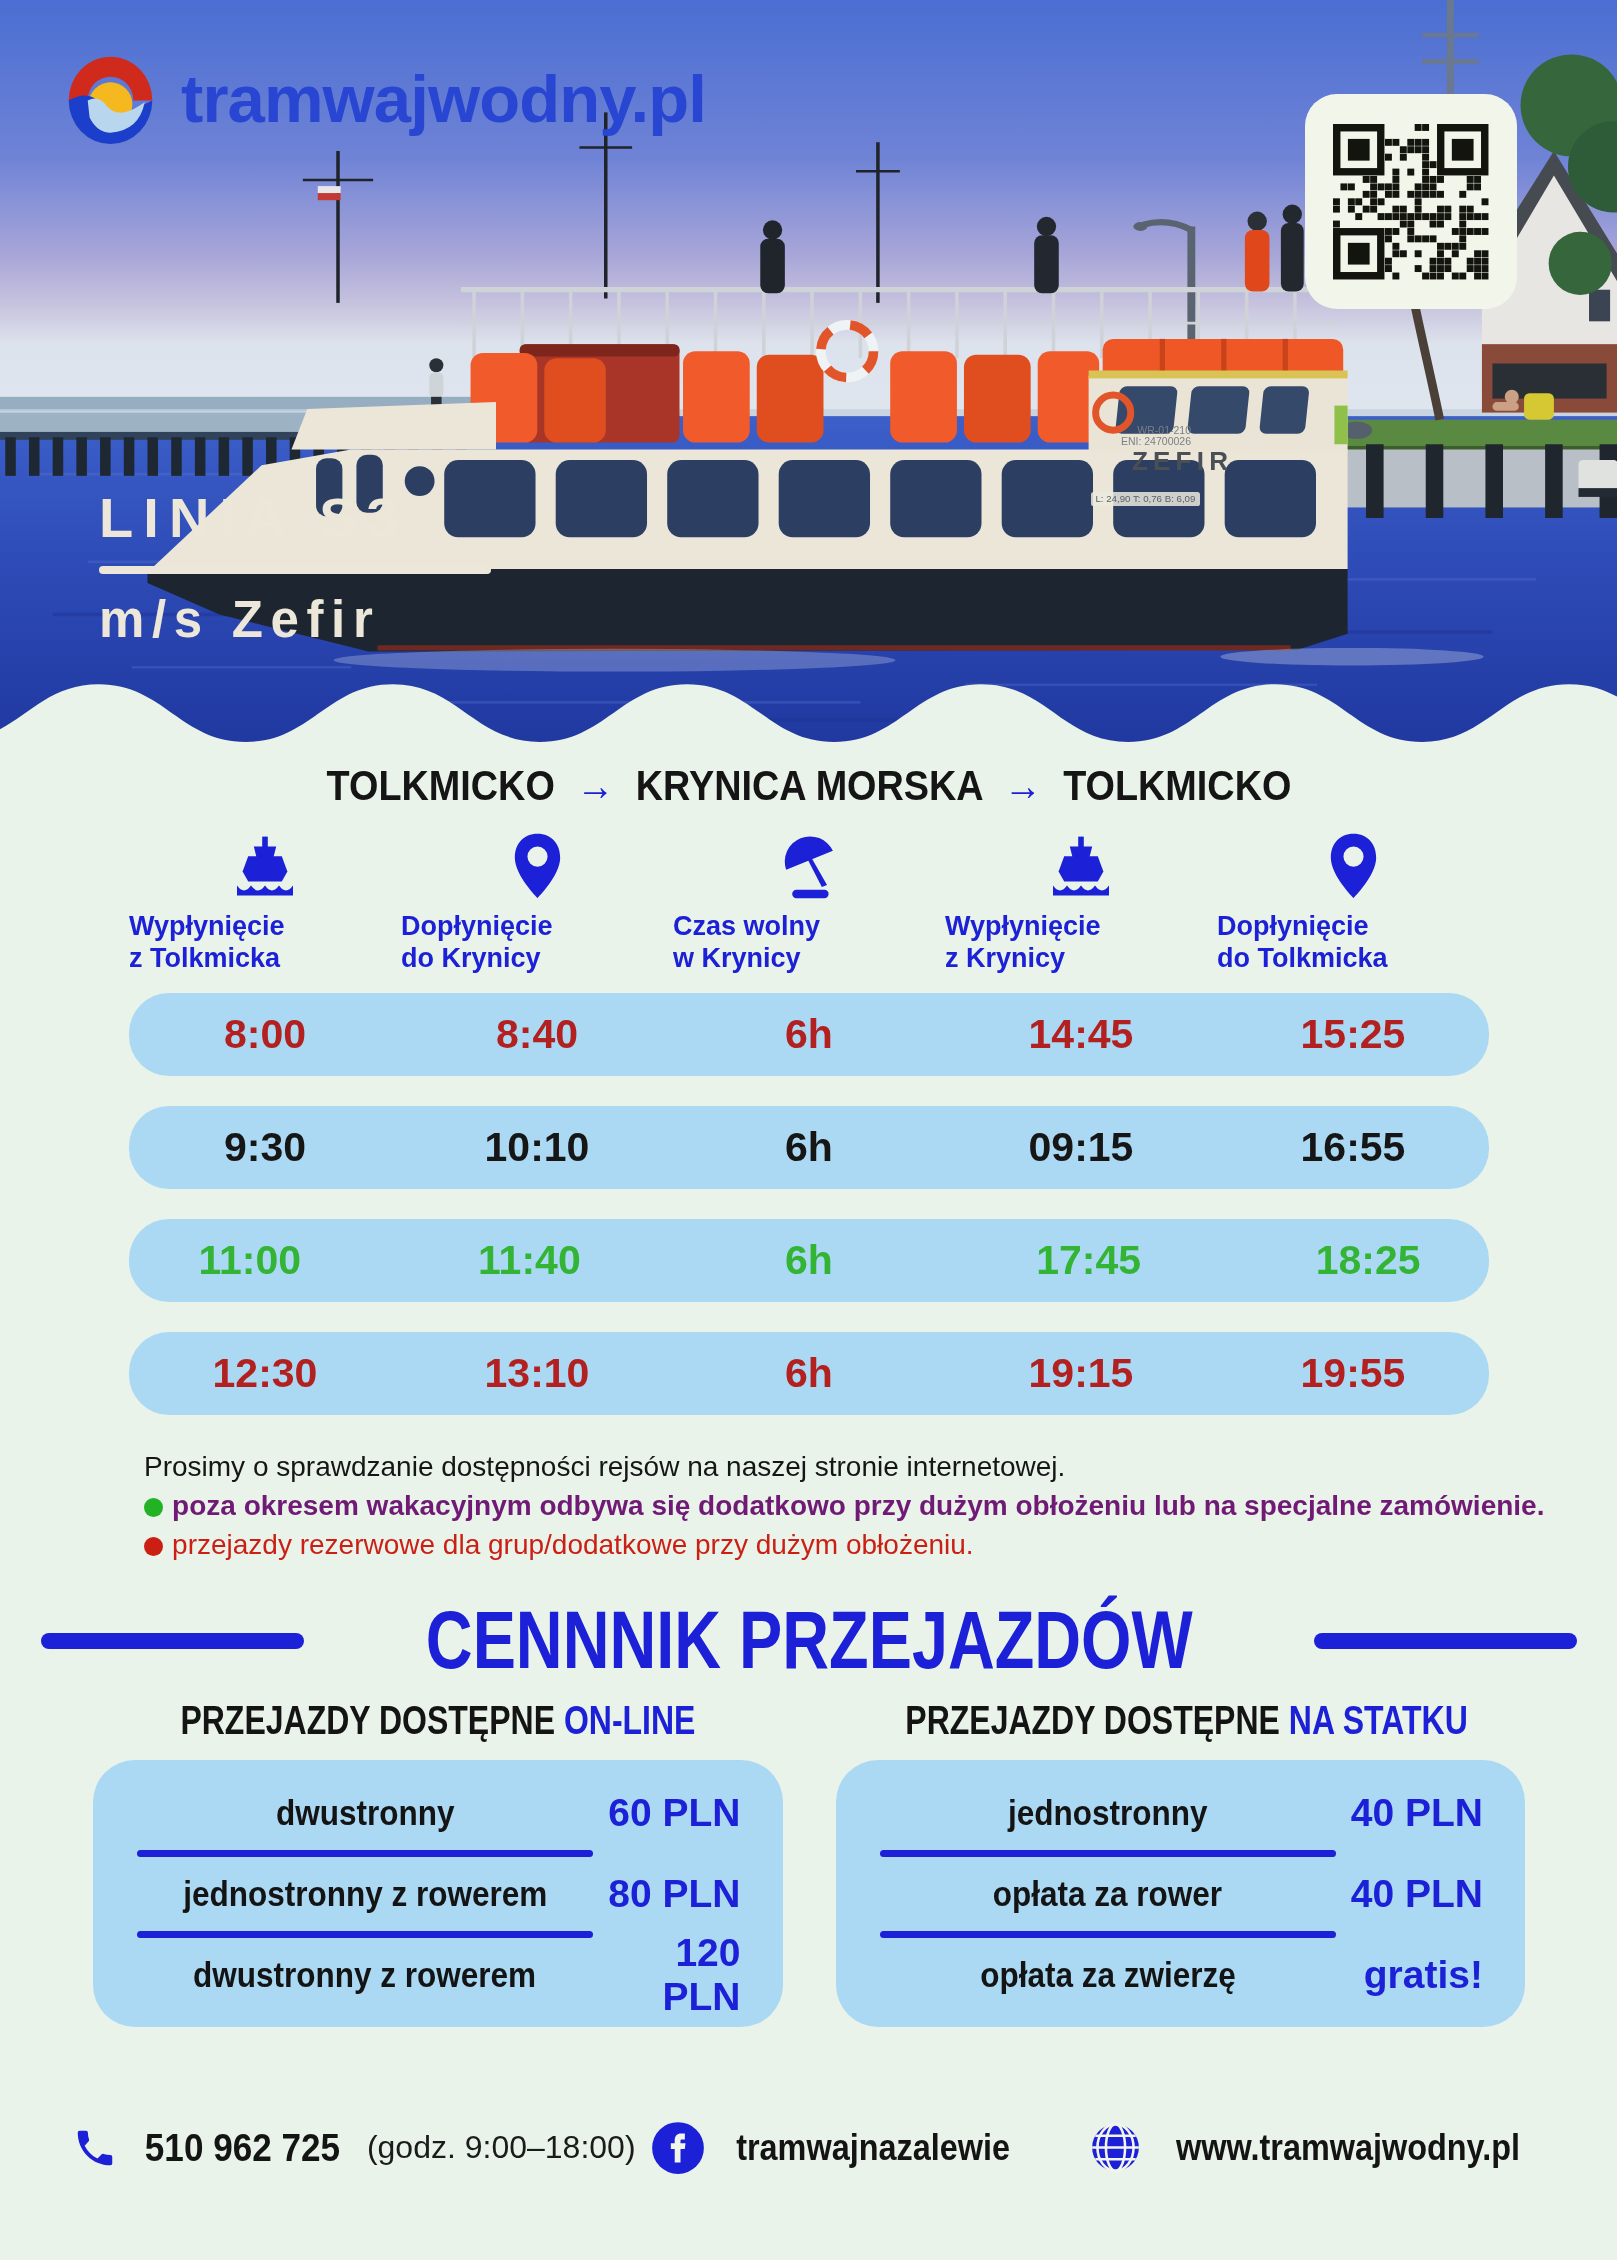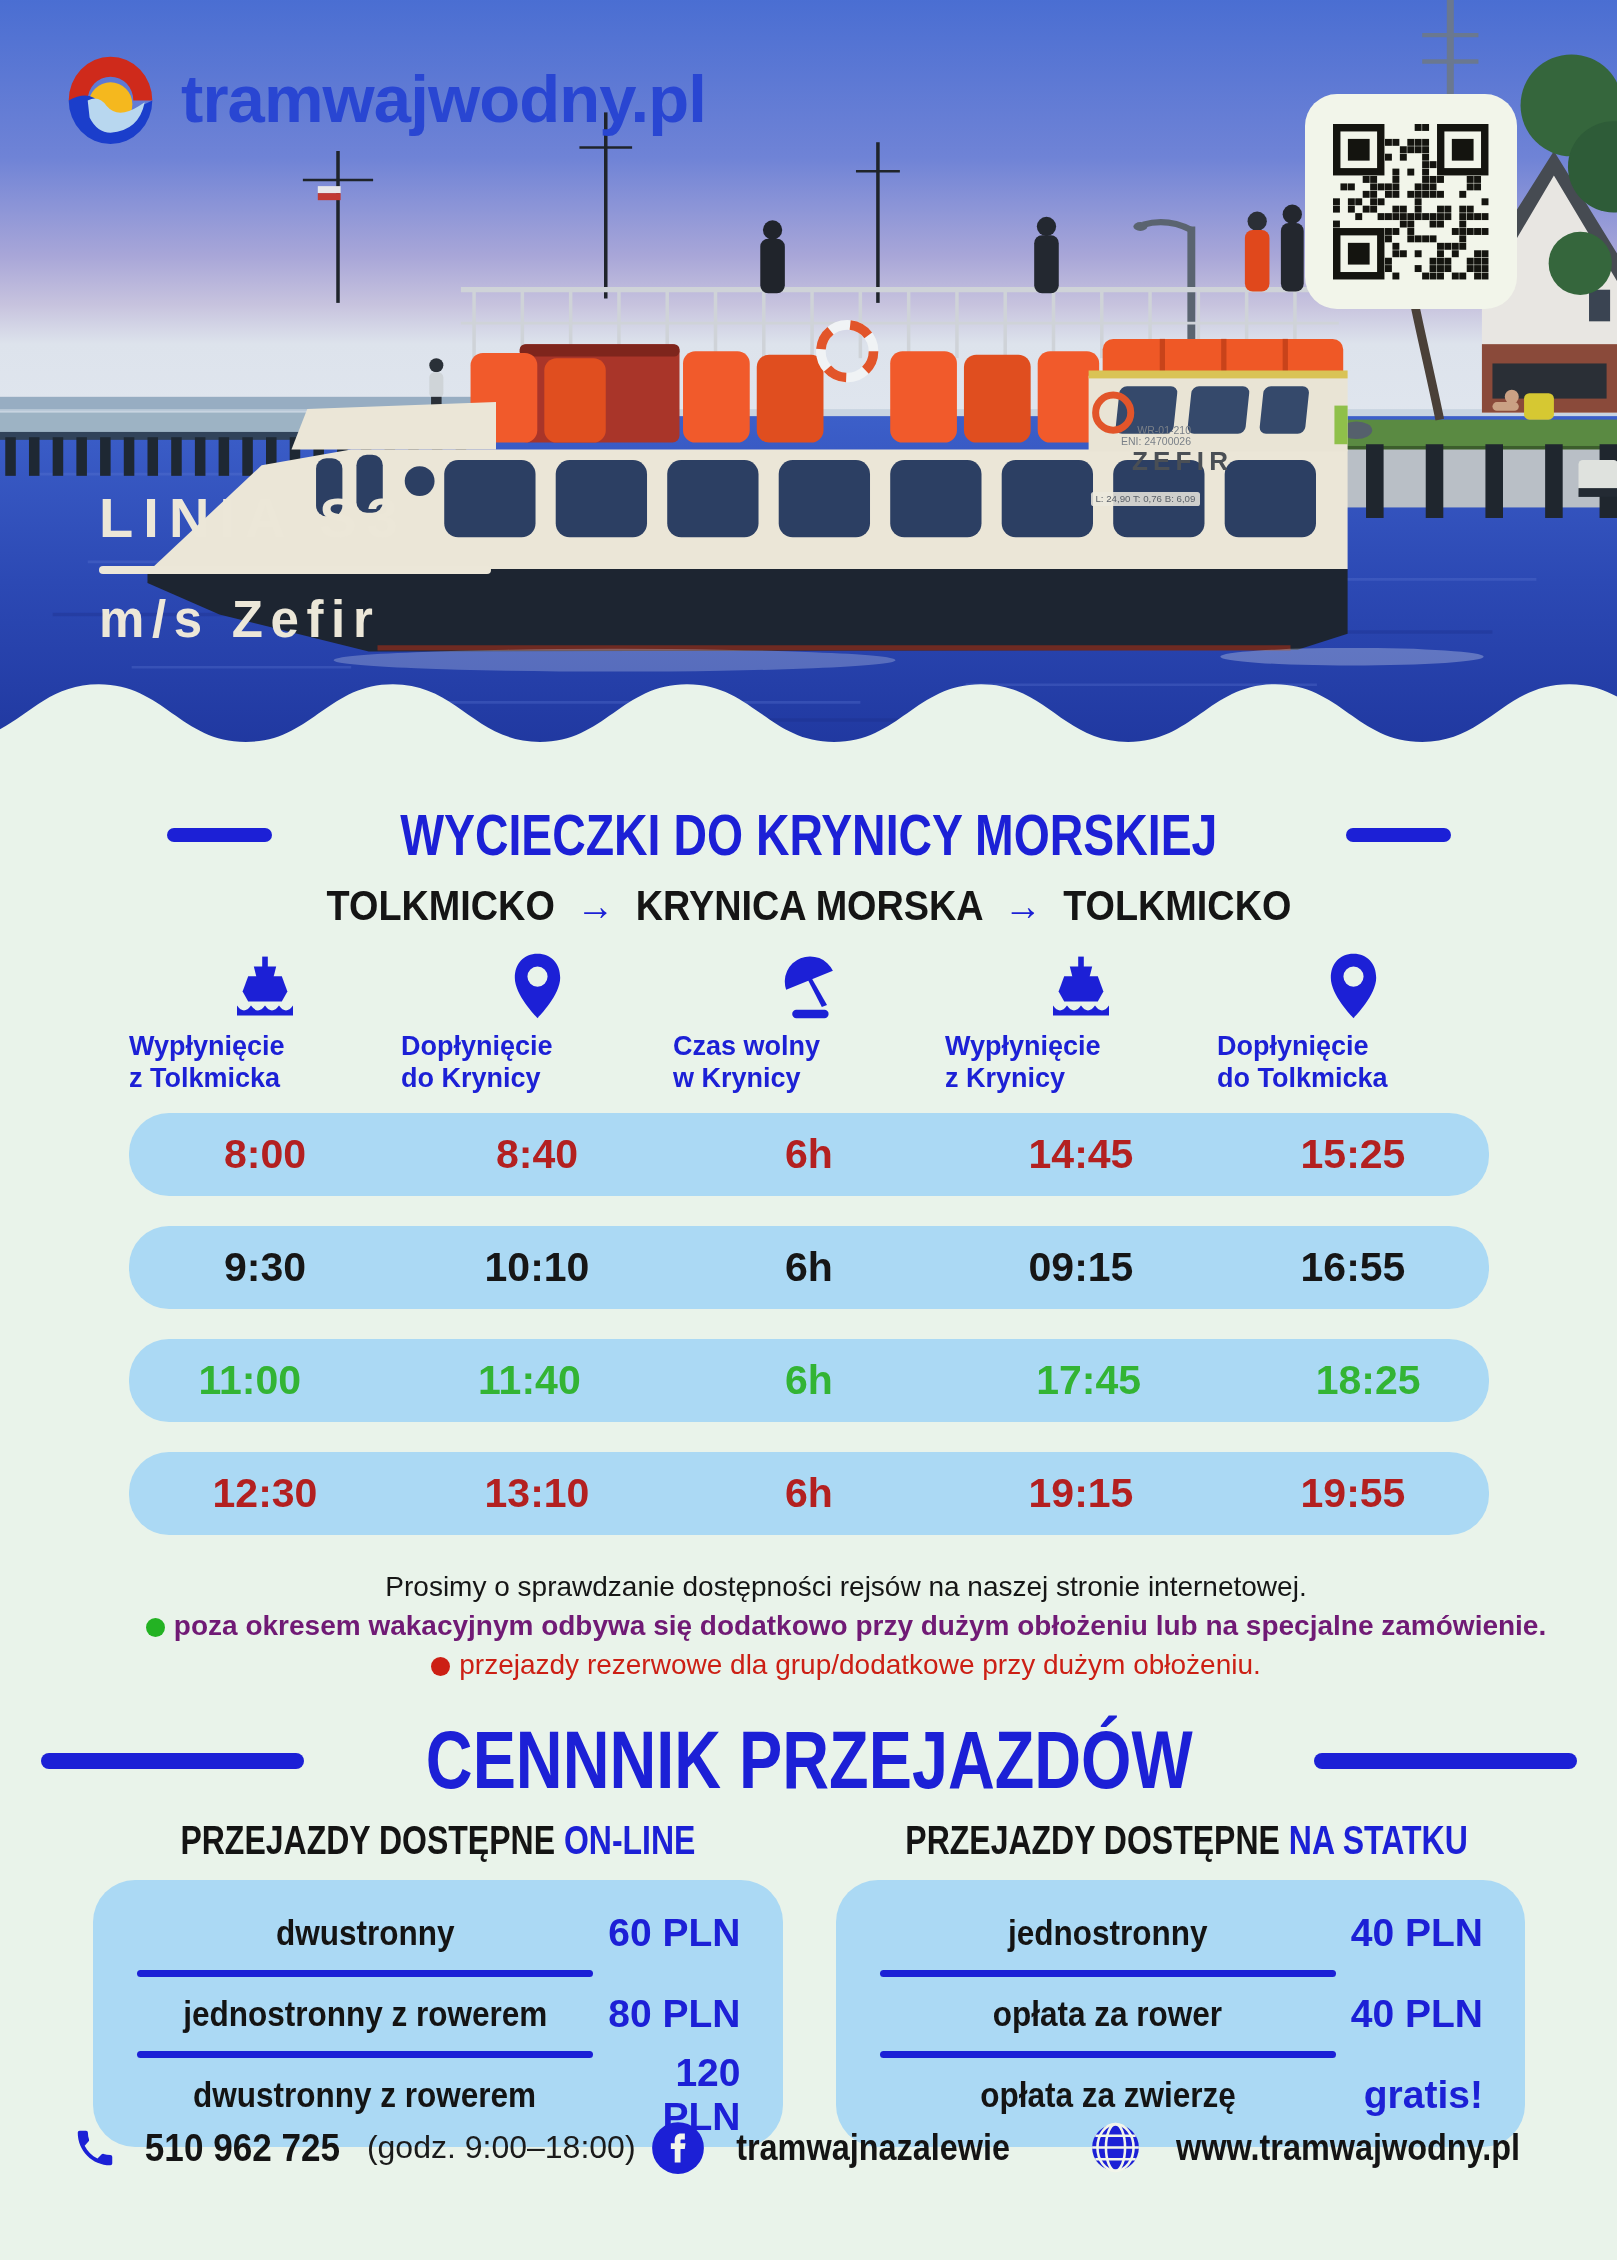--- a/index.html
+++ b/index.html
@@ -43,21 +43,21 @@
   .colhead .lbl{margin-top:8.8px;color:#1c20d6;font-size:27px;font-weight:bold;line-height:32px;}
 
   .bar{display:grid;grid-template-columns:repeat(5,1fr);width:1360px;margin:0 auto 30px;height:83px;
     background:#abd9f4;border-radius:40px;align-items:center;text-align:center;
     font-size:41px;font-weight:bold;}
   .bars{margin-top:19.3px;}
   .t-red{color:#b32020;}
   .t-black{color:#161616;}
   .t-green{color:#33b434;gap:38px;}
 
-  .notes{margin:32px 70px 0 144px;font-size:28px;line-height:39px;color:#161616;text-align:center;}
+  .notes{margin:32px 70px 0 144px;font-size:28px;line-height:39px;color:#161616;}
   .note{display:block;}
   .note .dot{display:inline-block;width:19.3px;height:19.3px;border-radius:50%;margin-right:8.8px;vertical-align:-1.8px;}
   .note.green{color:#701a75;font-weight:bold;}
   .note.green .dot{background:#23b223;}
   .note.red{color:#cc1f14;}
   .note.red .dot{background:#cc1f14;}
 
   .price-heads,.cards{display:flex;gap:53px;margin:0 93px;}
   .price-heads{margin-top:10.5px;}
   .price-head{width:689px;text-align:center;font-size:40px;font-weight:bold;color:#141414;}
@@ -495,25 +495,20 @@
       c74 0 93 -66 167.5 -66 c74 0 93 66 167.5 66
       c74 0 93 -66 167.5 -66 c74 0 93 66 167.5 66
       c74 0 93 -66 167.5 -66 c74 0 93 66 167.5 66
       c74 0 93 -66 167.5 -66 c74 0 93 66 167.5 66
       L1955 80 L-55 80 Z"></path>
   </svg>
 </div>
 
 <div class="content">
 
-  <div class="title-row">
-    <div class="title-dash"></div>
-    <div class="big-title"><span class="condx">WYCIECZKI DO KRYNICY MORSKIEJ</span></div>
-    <div class="title-dash"></div>
-  </div>
 
   <div class="route-row">
     <span class="condx9">
       <span>TOLKMICKO</span>
       <span class="arr">→</span>
       <span>KRYNICA MORSKA</span>
       <span class="arr">→</span>
       <span>TOLKMICKO</span>
     </span>
   </div>

